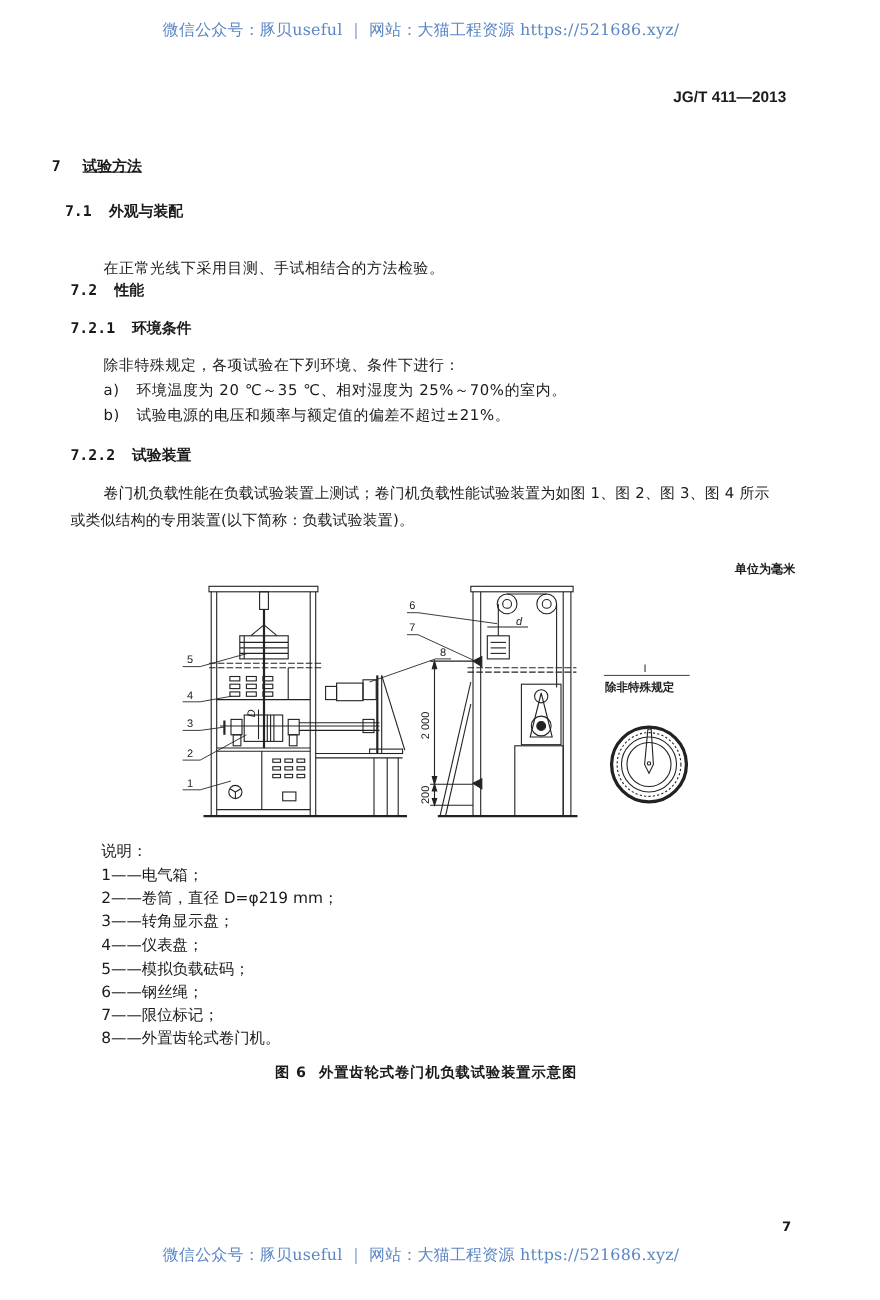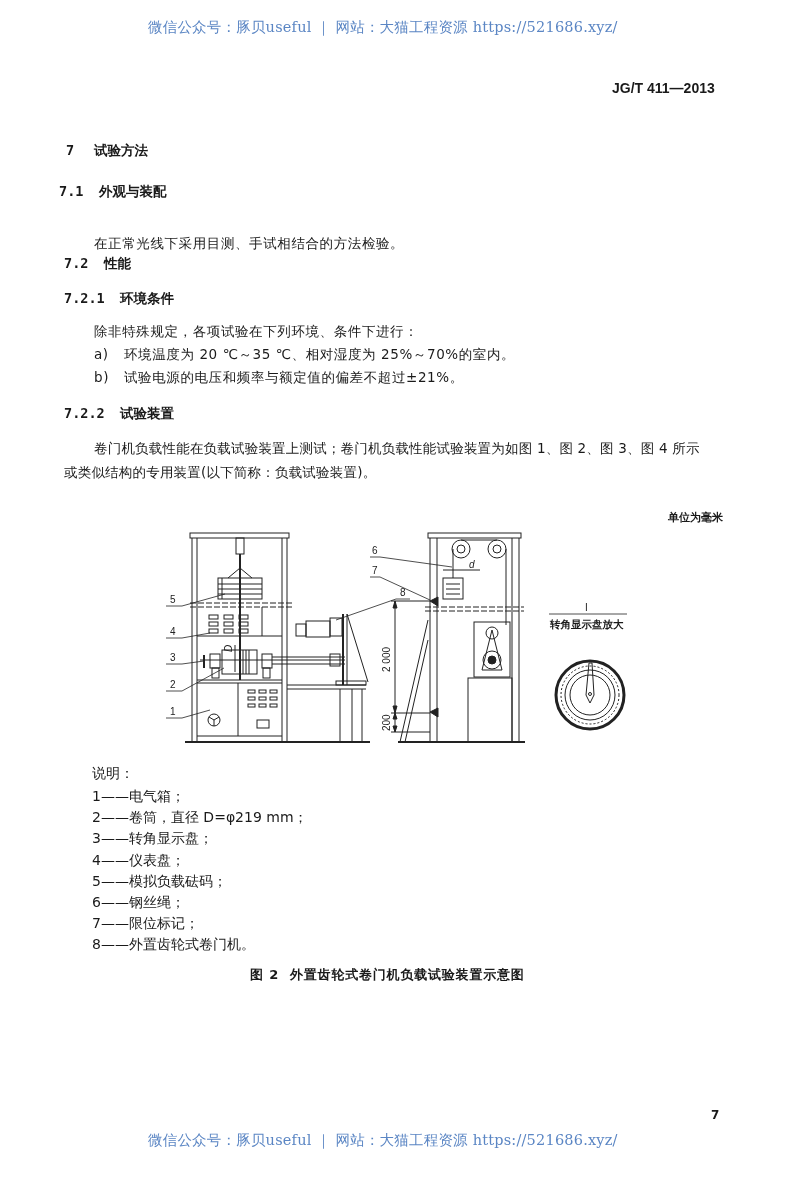--- a/index.html
+++ b/index.html
@@ -15,21 +15,21 @@
   .caption{font-weight:bold;font-size:13px;letter-spacing:0.8px;}
   svg text{font-family:"Liberation Sans","DejaVu Sans",sans-serif;}
 </style>
 </head>
 <body>
 
 <div class="abs watermark" style="left:148px;top:18px;">微信公众号：豚贝useful ｜ 网站：大猫工程资源 https://521686.xyz/</div>
 
 <div class="abs stdcode" style="left:612px;top:80px;">JG/T 411—2013</div>
 
-<div class="abs h" style="left:66px;top:142px;">
+<div class="abs h" style="left:47px;top:142px;text-decoration:underline;">
   <span class="num" style="width:28px;">7</span><span>试验方法</span>
 </div>
 
 <div class="abs h" style="left:59px;top:183px;">
   <span class="num" style="width:40px;">7.1</span><span>外观与装配</span>
 </div>
 <div class="abs p" style="left:94px;top:219px;margin-top:16px;">在正常光线下采用目测、手试相结合的方法检验。</div>
 
 <div class="abs h" style="left:64px;top:255px;">
   <span class="num" style="width:40px;">7.2</span><span>性能</span>
@@ -245,33 +245,33 @@
     <text x="372" y="574">7</text>
     <text x="400" y="596">8</text>
     <text x="232" y="652" font-style="italic" transform="rotate(-90 232 652)">D</text>
     <text x="469" y="568" font-style="italic">d</text>
     <text x="390" y="672" transform="rotate(-90 390 672)">2 000</text>
     <text x="390" y="731" transform="rotate(-90 390 731)">200</text>
     <text x="585" y="611" font-family="DejaVu Serif, serif">I</text>
   </g>
 </svg>
 
-<div class="abs small" style="left:550px;top:618px;font-size:10.5px;">转角显示盘放大</div>
+<div class="abs small" style="left:550px;top:618px;font-size:10.5px;">除非特殊规定</div>
 
 <div class="abs legend" style="left:92px;top:765px;">说明：</div>
 <div class="abs legend" style="left:92px;top:786px;line-height:21.2px;">
   <div><span>1</span><span>——</span><span>电气箱；</span></div>
   <div><span>2</span><span>——</span><span>卷筒，直径 D=φ219 mm；</span></div>
   <div><span>3</span><span>——</span><span>转角显示盘；</span></div>
   <div><span>4</span><span>——</span><span>仪表盘；</span></div>
   <div><span>5</span><span>——</span><span>模拟负载砝码；</span></div>
   <div><span>6</span><span>——</span><span>钢丝绳；</span></div>
   <div><span>7</span><span>——</span><span>限位标记；</span></div>
   <div><span>8</span><span>——</span><span>外置齿轮式卷门机。</span></div>
 </div>
 
 <div class="abs caption" style="left:250px;top:966px;">
-  <span style="display:inline-block;width:40px;">图 2</span><span>外置齿轮式卷门机负载试验装置示意图</span>
+  <span style="display:inline-block;width:40px;">图 6</span><span>外置齿轮式卷门机负载试验装置示意图</span>
 </div>
 
 <div class="abs" style="left:711px;top:1108px;font-size:12px;font-weight:bold;">7</div>
 
 <div class="abs watermark" style="left:148px;top:1131px;">微信公众号：豚贝useful ｜ 网站：大猫工程资源 https://521686.xyz/</div>
 
 </body></html>

